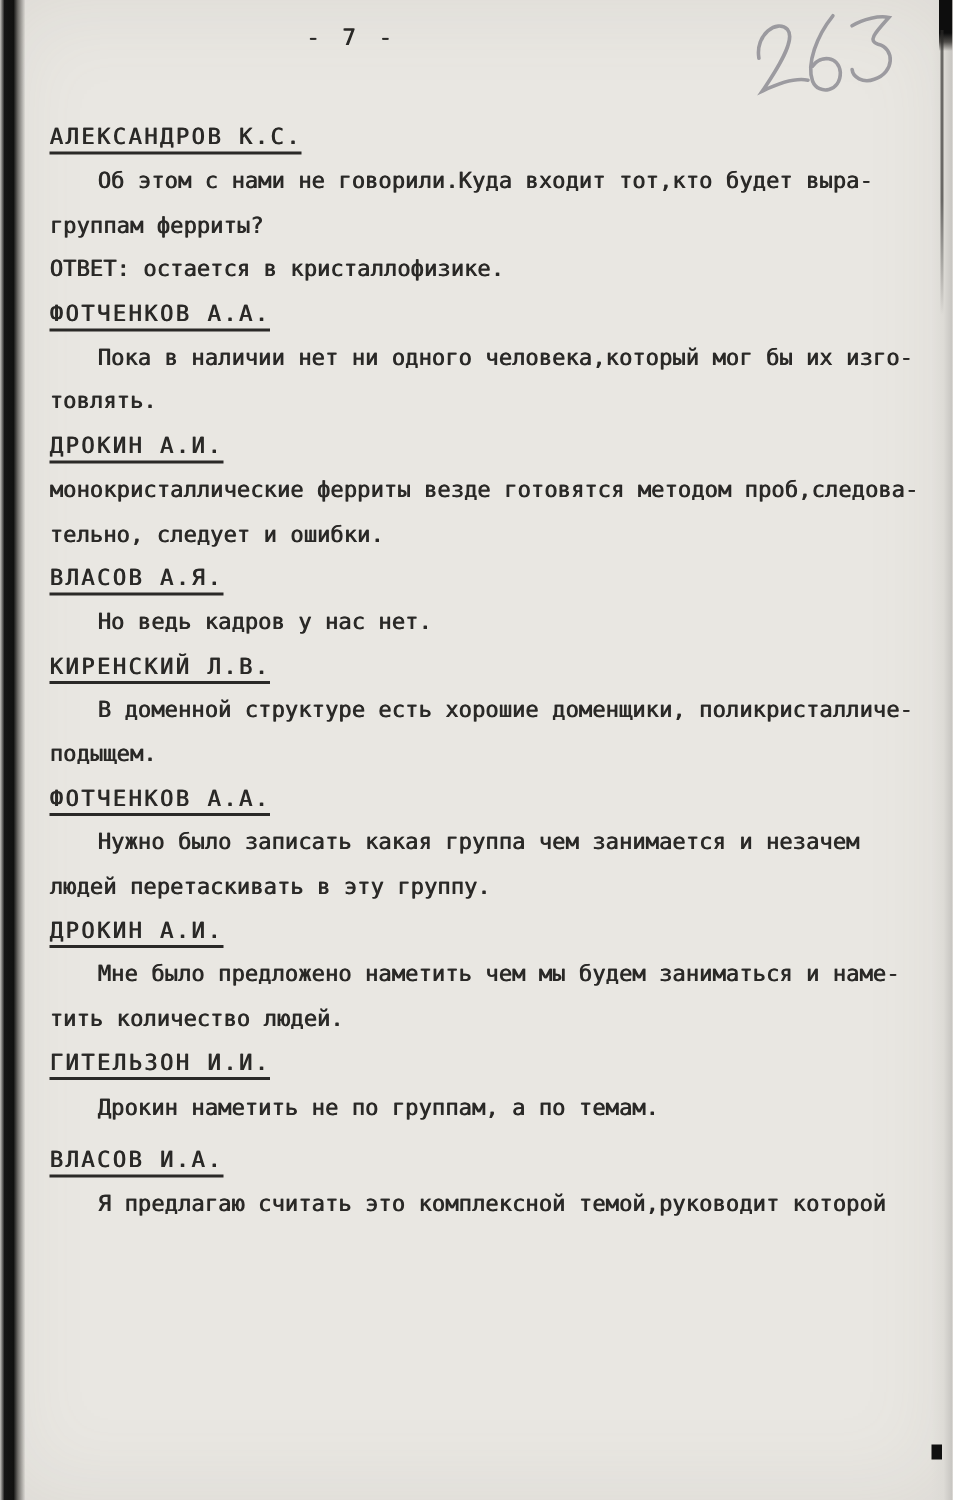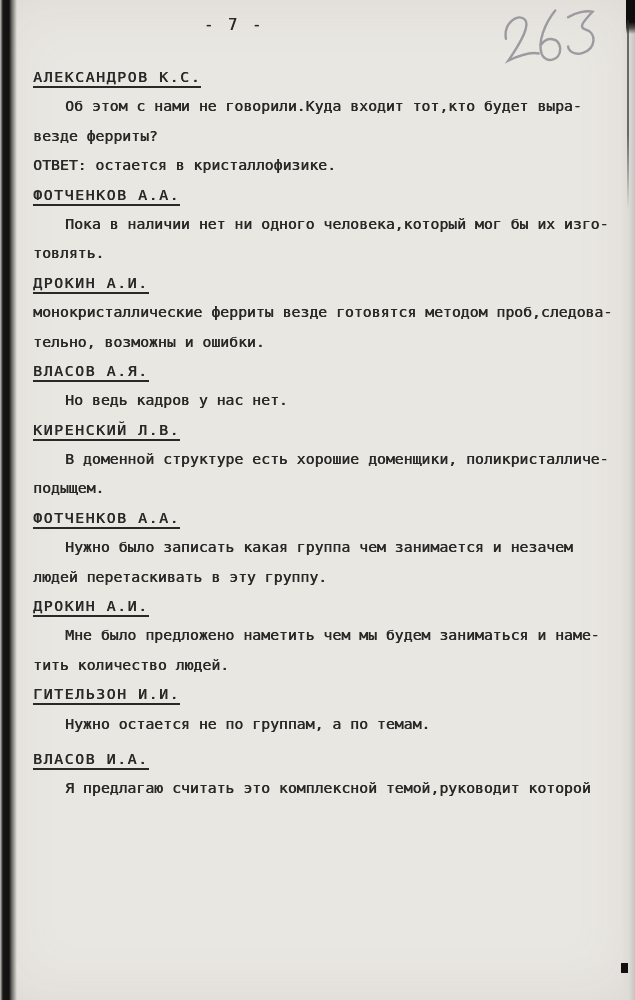--- a/index.html
+++ b/index.html
@@ -47,21 +47,21 @@
     position:absolute;left:496px;top:2px;width:112px;height:70px;
     transform:rotate(-6deg);z-index:3;
   }
   .handwritten svg{display:block;width:112px;height:70px;}
   .sr-text{
     position:absolute;left:0;top:0;color:transparent;font-size:8px;
     user-select:none;pointer-events:none;
   }
   
   .doc{
-    position:absolute;left:33px;top:62px;width:594px;z-index:2;
+    position:absolute;left:33px;top:77px;width:594px;z-index:2;
     font-size:14.8px;
     text-shadow:.5px 0 0 currentColor;
   }
   .line{
     height:29.4px;line-height:29.4px;white-space:nowrap;
   }
   .line.indent{padding-left:32px;}
   .speaker{
     display:inline-block;line-height:normal;
     letter-spacing:1.6px;
@@ -92,32 +92,32 @@
       <path d="M62,9 C50,21 41,39 44,51 C47,61 62,60 63,47 C63,36 51,34 45,41"></path>
 
       <path d="M74,17 C82,13 93,12 99,14 C89,23 83,28 90,31 C101,35 99,51 85,54 C77,56 71,51 71,46"></path>
     </svg>
   </div>
 
   <div class="doc">
       <div class="section">
         <div class="line"><span class="speaker">АЛЕКСАНДРОВ К.С.</span></div>
         <div class="line indent">Об этом с нами не говорили.Куда входит тот,кто будет выра-</div>
-        <div class="line">везде ферриты?</div>
+        <div class="line">группам ферриты?</div>
         <div class="line">ОТВЕТ: остается в кристаллофизике.</div>
       </div>
       <div class="section">
         <div class="line"><span class="speaker">ФОТЧЕНКОВ А.А.</span></div>
         <div class="line indent">Пока в наличии нет ни одного человека,который мог бы их изго-</div>
         <div class="line">товлять.</div>
       </div>
       <div class="section">
         <div class="line"><span class="speaker">ДРОКИН А.И.</span></div>
         <div class="line">монокристаллические ферриты везде готовятся методом проб,следова-</div>
-        <div class="line">тельно, возможны и ошибки.</div>
+        <div class="line">тельно, следует и ошибки.</div>
       </div>
       <div class="section">
         <div class="line"><span class="speaker">ВЛАСОВ А.Я.</span></div>
         <div class="line indent">Но ведь кадров у нас нет.</div>
       </div>
       <div class="section">
         <div class="line"><span class="speaker">КИРЕНСКИЙ Л.В.</span></div>
         <div class="line indent">В доменной структуре есть хорошие доменщики, поликристалличе-</div>
         <div class="line">подыщем.</div>
       </div>
@@ -126,21 +126,21 @@
         <div class="line indent">Нужно было записать какая группа чем занимается и незачем</div>
         <div class="line">людей перетаскивать в эту группу.</div>
       </div>
       <div class="section">
         <div class="line"><span class="speaker">ДРОКИН А.И.</span></div>
         <div class="line indent">Мне было предложено наметить чем мы будем заниматься и наме-</div>
         <div class="line">тить количество людей.</div>
       </div>
       <div class="section">
         <div class="line"><span class="speaker">ГИТЕЛЬЗОН И.И.</span></div>
-        <div class="line indent">Нужно остается не по группам, а по темам.</div>
+        <div class="line indent">Дрокин наметить не по группам, а по темам.</div>
       </div>
       <div class="section">
         <div class="line"><span class="speaker">ВЛАСОВ И.А.</span></div>
         <div class="line indent">Я предлагаю считать это комплексной темой,руководит которой</div>
       </div>
     </div>
 
 </div>
 
 </body></html>

